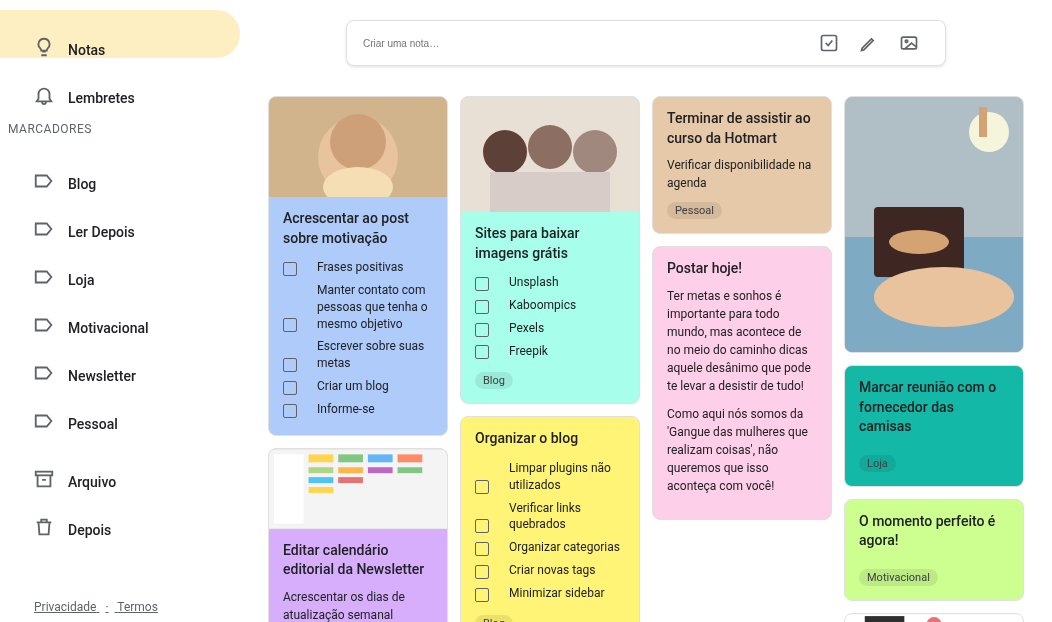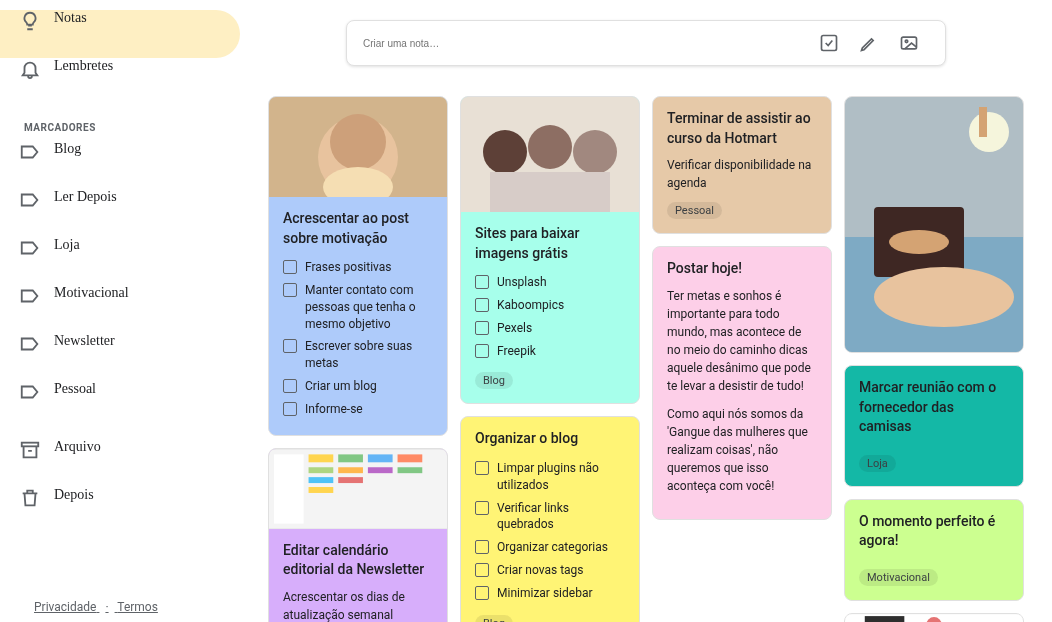--- a/index.html
+++ b/index.html
@@ -1,37 +1,37 @@
 <!DOCTYPE html>
 <html><head>
 <meta charset="utf-8">
 <style>
 * { box-sizing: border-box; margin: 0; padding: 0; }
 body { font-family: 'Roboto', 'Arial', sans-serif; background: #fff; color: #202124; font-size: 14px; overflow: hidden; }
 .app { display: flex; height: 100vh; }
 .sidebar { width: 240px; padding-top: 10px; flex-shrink: 0; }
-.nav-item { display: flex; align-items: flex-start; height: 48px; padding-left: 6px; border-radius: 0 24px 24px 0; cursor: pointer; font-family: Liberation Serif, serif; }
+.nav-item { display: flex; align-items: flex-end; height: 48px; padding-left: 20px; border-radius: 0 24px 24px 0; cursor: pointer; }
 .nav-item.active { background: #feefc3; }
 .nav-item .icon { width: 48px; display: flex; align-items: center; justify-content: center; color: #5f6368; }
 .nav-item .label { font-size: 14px; color: #202124; font-weight: 500; }
-.section-label { font-size: 10px; font-weight: 700; color: #5f6368; padding: 16px 0 8px 24px; letter-spacing: 0.5px; }
+.section-label { font-size: 12px; font-weight: 400; color: #5f6368; padding: 16px 0 8px 8px; letter-spacing: 0.5px; }
 .main { flex: 1; padding: 20px 40px; overflow-y: auto; }
 .create-note { max-width: 600px; margin: 0 auto 30px; background: #fff; border: 1px solid #e0e0e0; border-radius: 8px; box-shadow: 0 1px 3px rgba(0,0,0,0.12); display: flex; align-items: center; padding: 12px 16px; }
 .create-note input { flex: 1; border: none; outline: none; font-size: 10px; color: #5f6368; background: transparent; }
 .create-note .action-icon { width: 40px; display: flex; align-items: center; justify-content: center; color: #5f6368; cursor: pointer; }
 .masonry { display: flex; gap: 12px; justify-content: center; }
 .column { display: flex; flex-direction: column; gap: 12px; width: 180px; flex-shrink: 0; }
 .card { border-radius: 8px; border: 1px solid #e0e0e0; overflow: hidden; }
 .card-img { width: 100%; height: 100px; background: #ddd; display:block; }
 .card-body { padding: 12px 14px 14px; }
 .card-title { font-size: 14px; font-weight: 500; margin-bottom: 8px; line-height: 1.4; }
 .card-text { font-size: 12px; line-height: 1.5; }
 .card-text p { margin-bottom: 10px; }
 .checklist { list-style: none; }
-.checklist li { display: flex; align-items: flex-start; gap: 8px; font-size: 12px; padding: 3px 0; line-height: 1.4; }
+.checklist li { display: flex; align-items: flex-end; gap: 20px; font-size: 12px; padding: 3px 0; line-height: 1.4; }
 .checklist .box { width: 14px; height: 14px; border: 1.5px solid #5f6368; border-radius: 2px; flex-shrink: 0; margin-top: 1px; }
 .tag { display: inline-block; font-size: 11px; background: rgba(0,0,0,0.08); border-radius: 10px; padding: 2px 8px; margin-top: 10px; color: #3c4043; }
 .footer-links { position: fixed; bottom: 8px; left: 34px; font-size: 12px; color: #5f6368; text-decoration: underline; }
 .footer-links span { cursor: pointer; }
 .open-icon { position:absolute; top:6px; right:6px; color:#5f6368; }
 svg { display: block; }
 </style>
 </head>
 <body>
 

